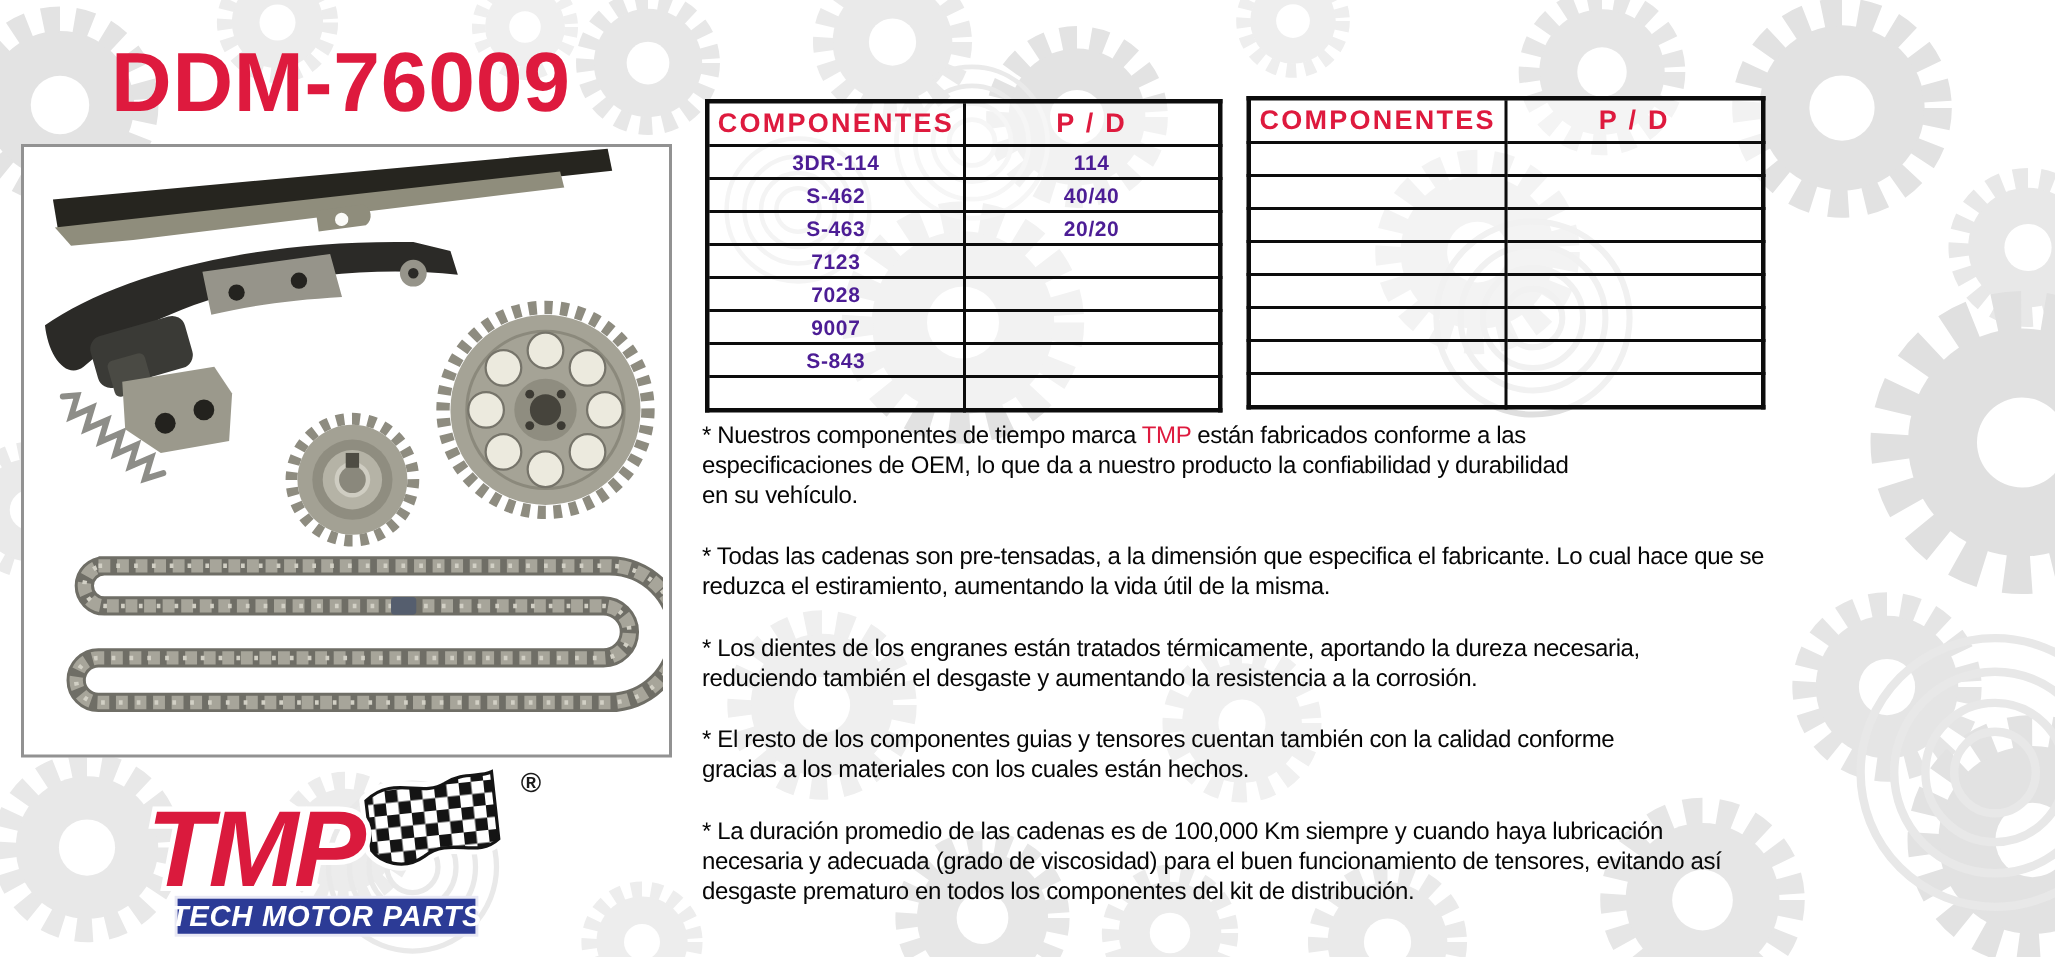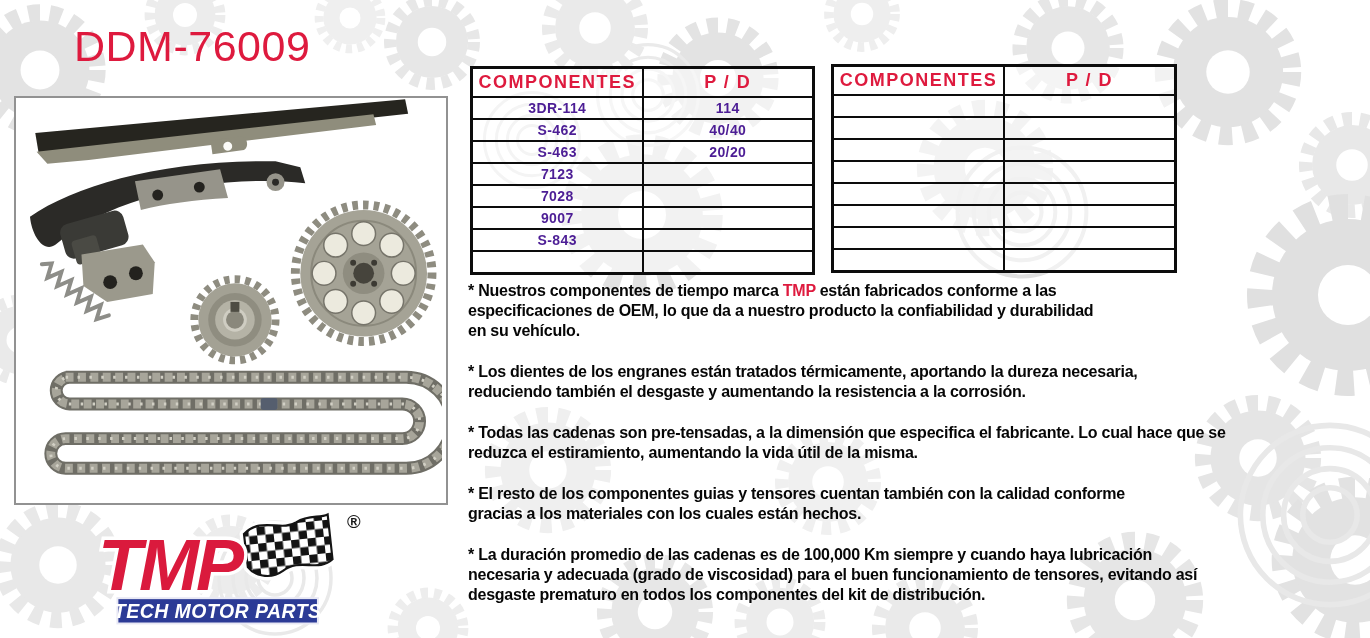--- a/index.html
+++ b/index.html
@@ -4,42 +4,42 @@
 <style>
   html,body{margin:0;padding:0;}
   body{
     width:1370px;height:638px;overflow:hidden;background:#ffffff;
     font-family:"Liberation Sans","DejaVu Sans",sans-serif;position:relative;
   }
   .page{position:absolute;left:0;top:0;width:1370px;height:638px;}
   .bg{position:absolute;left:0;top:0;z-index:0;}
   .title{
     position:absolute;left:74px;top:22px;z-index:3;
-    font-size:43px;font-weight:normal;color:#de1a3e;letter-spacing:0.5px;
+    font-size:56px;font-weight:bold;color:#de1a3e;letter-spacing:0.5px;
   }
   .photo-box{
     position:absolute;left:14px;top:96px;width:430px;height:405px;
     background:#ffffff;border:2px solid #929292;z-index:2;
   }
   .photo-box svg{display:block;}
   table.tbl{
     position:absolute;z-index:2;border-collapse:collapse;table-layout:fixed;
     border:3px solid #0c0c0c;
   }
   .t1{left:470px;top:66px;width:345px;}
   .t2{left:831px;top:64px;width:346px;}
   table.tbl th,table.tbl td{
     border:2px solid #0c0c0c;background:rgba(255,255,255,0.55);
     text-align:center;vertical-align:middle;padding:0;overflow:hidden;
   }
   table.tbl th{height:27px;font-size:18px;font-weight:bold;color:#de1a3e;letter-spacing:1.5px;}
   table.tbl td{height:20px;font-size:14px;font-weight:bold;color:#4c1d95;letter-spacing:0.4px;}
   .copy{position:absolute;left:468px;top:281px;width:900px;z-index:2;}
   .copy p{
-    margin:0 0 21px 0;font-size:16px;line-height:20px;font-weight:bold;color:#060606;
+    margin:0 0 21px 0;font-size:16px;line-height:20px;font-weight:normal;color:#060606;
     white-space:pre-line;letter-spacing:-0.25px;
   }
   .brand{color:#de1a3e;}
   .logo{position:absolute;left:96px;top:508px;z-index:2;}
 </style>
 </head>
 <body>
 
 <div class="page">
 
@@ -250,24 +250,24 @@
           <td>&nbsp;</td>
           <td>&nbsp;</td>
         </tr>
       </tbody>
     </table>
 
   <div class="copy">
     <p><span>* Nuestros componentes de tiempo marca </span><span class="brand">TMP</span><span> están fabricados conforme a las
 especificaciones de OEM, lo que da a nuestro producto la confiabilidad y durabilidad
 en su vehículo.</span></p>
+    <p>* Todas las cadenas son pre-tensadas, a la dimensión que especifica el fabricante. Lo cual hace que se
+reduzca el estiramiento, aumentando la vida útil de la misma.</p>
     <p>* Los dientes de los engranes están tratados térmicamente, aportando la dureza necesaria,
 reduciendo también el desgaste y aumentando la resistencia a la corrosión.</p>
-    <p>* Todas las cadenas son pre-tensadas, a la dimensión que especifica el fabricante. Lo cual hace que se
-reduzca el estiramiento, aumentando la vida útil de la misma.</p>
     <p>* El resto de los componentes guias y tensores cuentan también con la calidad conforme
 gracias a los materiales con los cuales están hechos.</p>
     <p>* La duración promedio de las cadenas es de 100,000 Km siempre y cuando haya lubricación
 necesaria y adecuada (grado de viscosidad) para el buen funcionamiento de tensores, evitando así
 desgaste prematuro en todos los componentes del kit de distribución.</p>
   </div>
 
   <svg class="logo" width="292" height="120" viewBox="0 0 300 122">
     <defs>
       <pattern id="chk" width="17" height="17" patternUnits="userSpaceOnUse" patternTransform="rotate(-6)">

